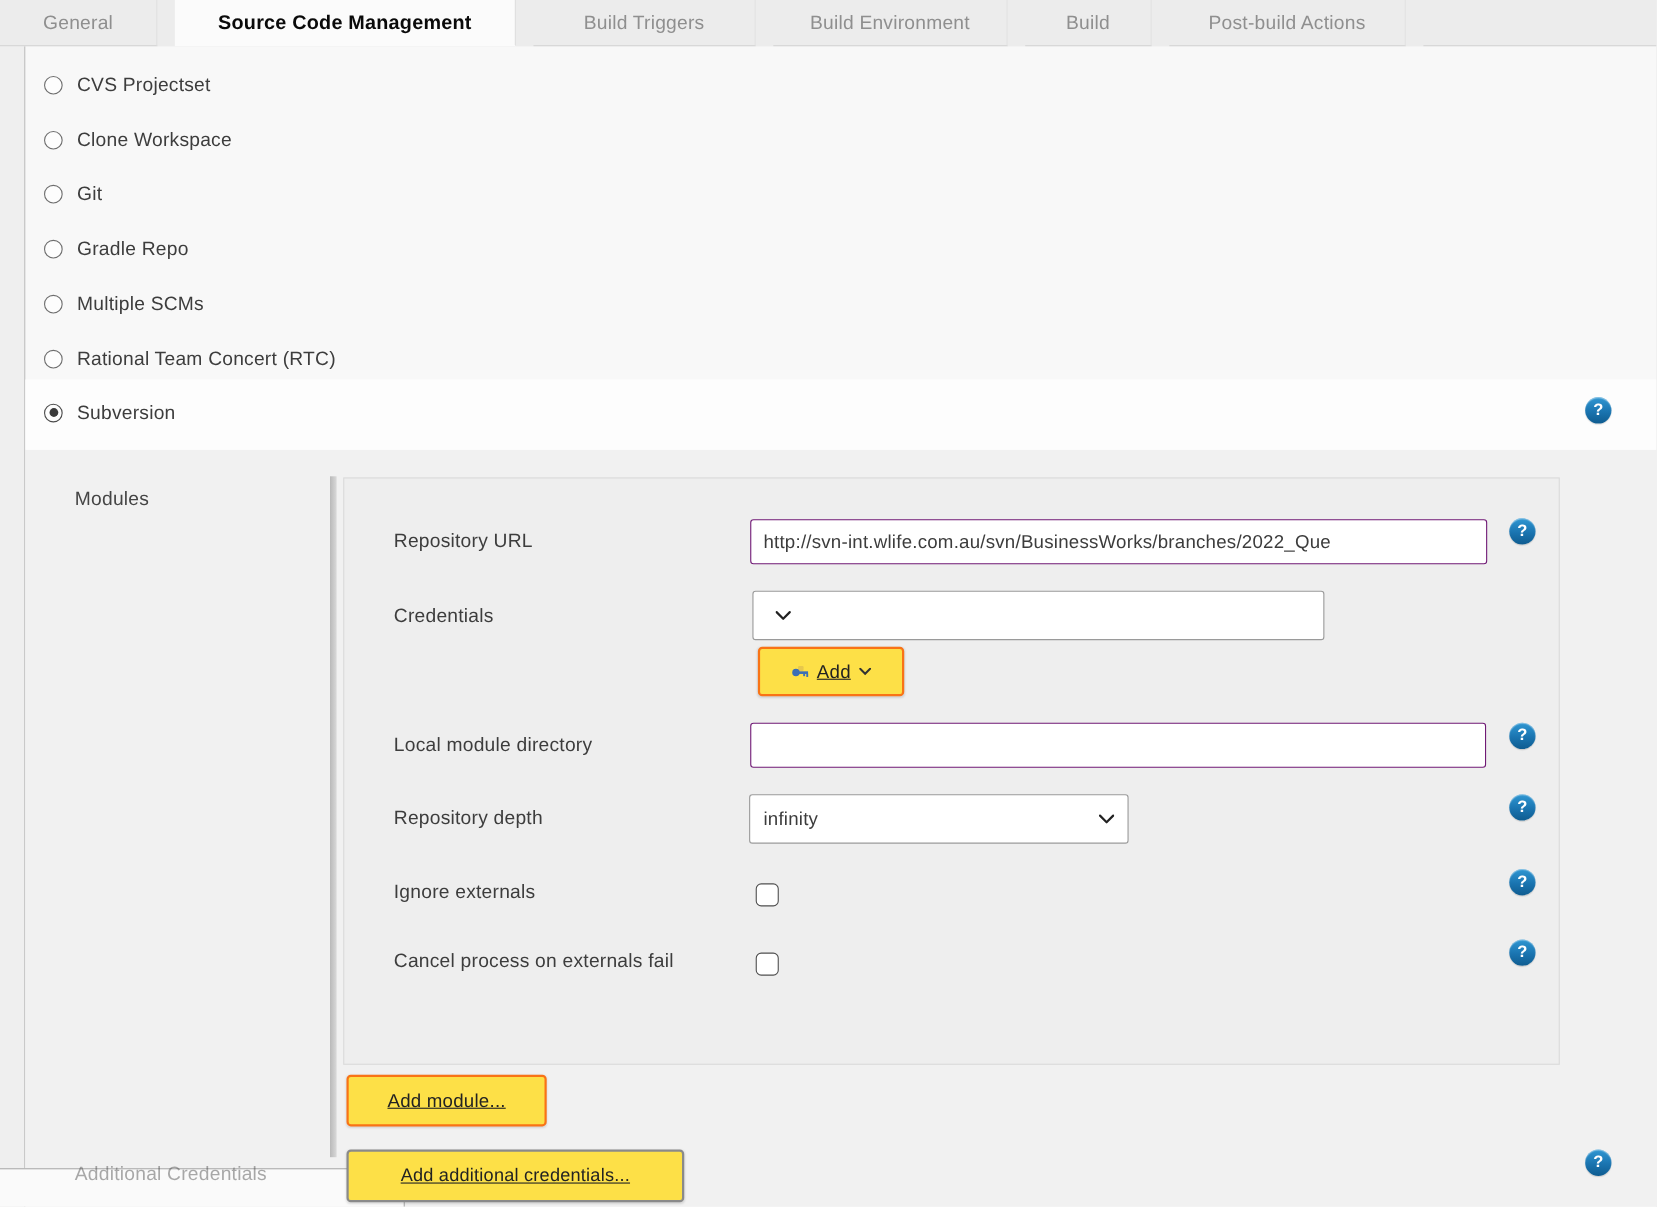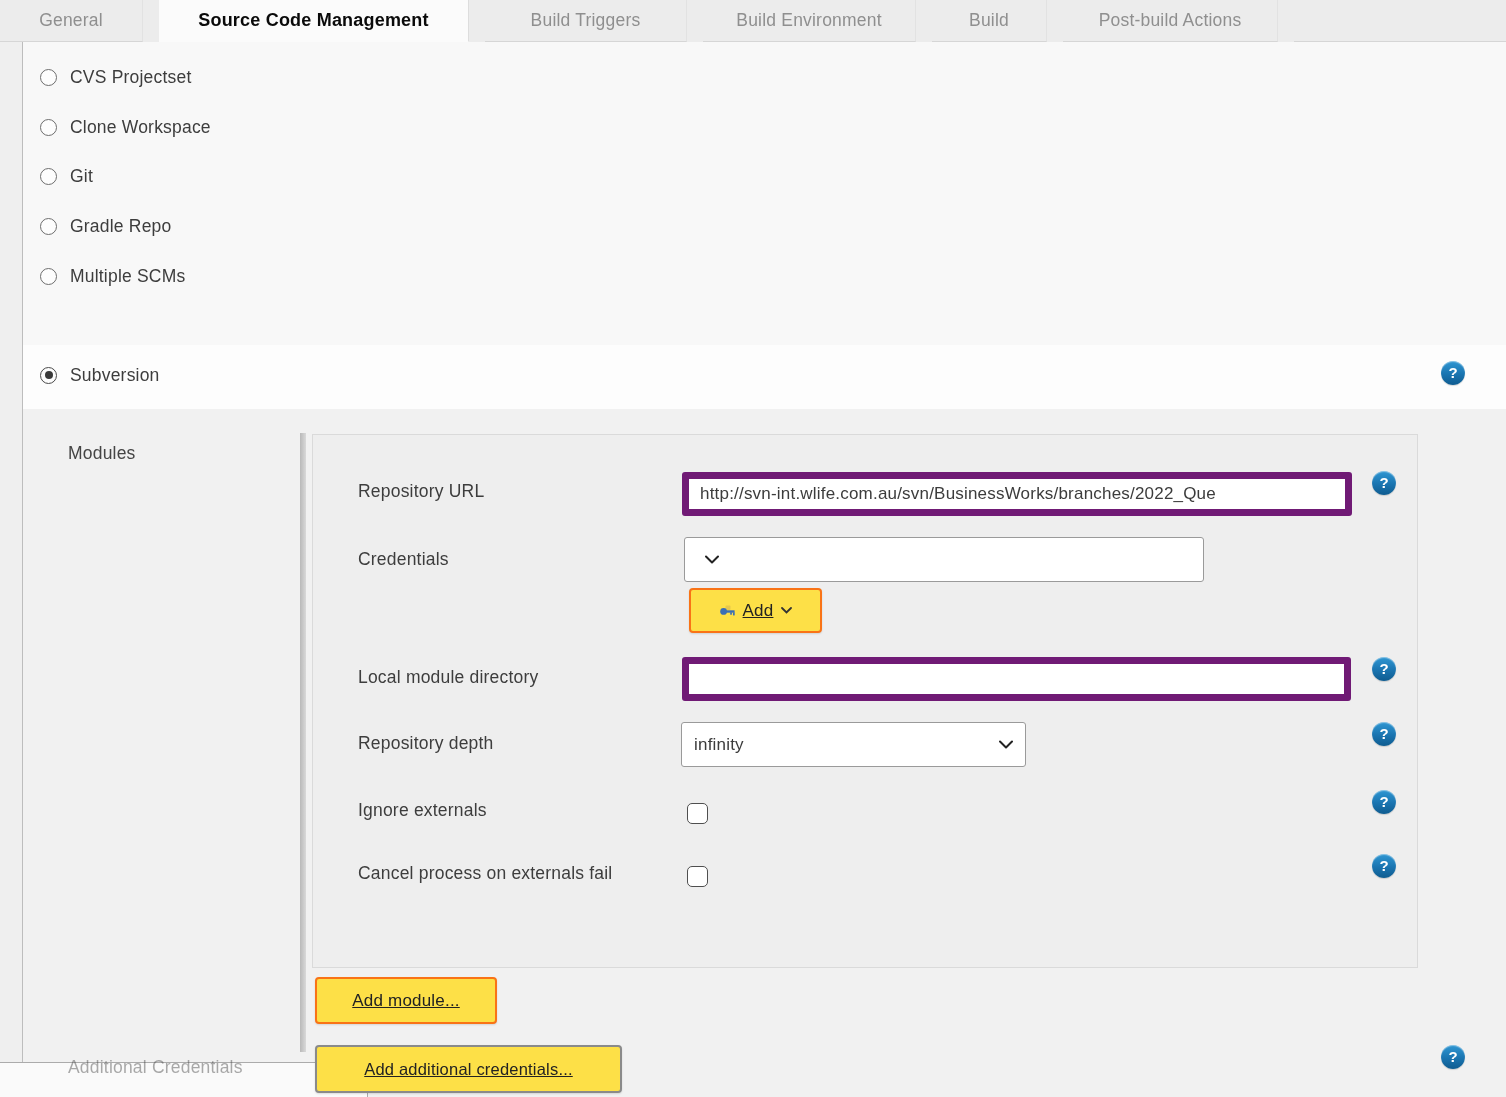--- a/index.html
+++ b/index.html
@@ -55,21 +55,21 @@
   
   .section-label{font-size:17.5px;color:#454545;letter-spacing:.2px;}
   .dragbar{position:absolute;left:300px;top:433px;width:6px;height:619px;
     background:linear-gradient(to right,#b9b9b9,#d9d9d9);cursor:col-resize;}
   .module-box{position:absolute;left:312px;top:434px;width:1106px;height:534px;
     background:#eeeeee;border:1px solid #dadada;}
 
   .field-label{font-size:17.5px;color:#3d3d3d;letter-spacing:.2px;white-space:nowrap;text-align:right;}
 
   .text-input{
-    position:absolute;height:41px;background:#fff;border:7px solid #701a75;border-radius:3px;
+    position:absolute;height:41px;background:#fff;border:1px solid #701a75;border-radius:3px;
     font-family:"Liberation Sans","DejaVu Sans",sans-serif;
     font-size:17px;color:#3c3c3c;padding:15px 11px;letter-spacing:.2px;outline:none;
   }
   .select{
     position:absolute;height:45px;background:#fff;border:1px solid #9a9a9a;border-radius:3px;
     display:flex;align-items:center;justify-content:space-between;
     padding:0 12px;font-size:17px;cursor:pointer;
   }
   .select .sel-text{color:#5a5a5a;letter-spacing:.2px;overflow:hidden;white-space:nowrap;}
   .select.depth .sel-text{color:#3c3c3c;}
@@ -127,20 +127,24 @@
     <span class="radio-label">Git</span>
   </div>
   <div class="radio-row" style="top:209px">
     <span class="radio"></span>
     <span class="radio-label">Gradle Repo</span>
   </div>
   <div class="radio-row" style="top:259px">
     <span class="radio"></span>
     <span class="radio-label">Multiple SCMs</span>
   </div>
+  <div class="radio-row" style="top:309px">
+    <span class="radio"></span>
+    <span class="radio-label">Rational Team Concert (RTC)</span>
+  </div>
   <div class="radio-row" style="top:358px">
     <span class="radio selected"></span>
     <span class="radio-label">Subversion</span>
   </div>
 
   <button class="help-btn abs" style="left:1441px;top:361px">?</button>
 
   <div class="abs section-label" style="left:68px;top:443px">Modules</div>
 
   <div class="dragbar"></div>

